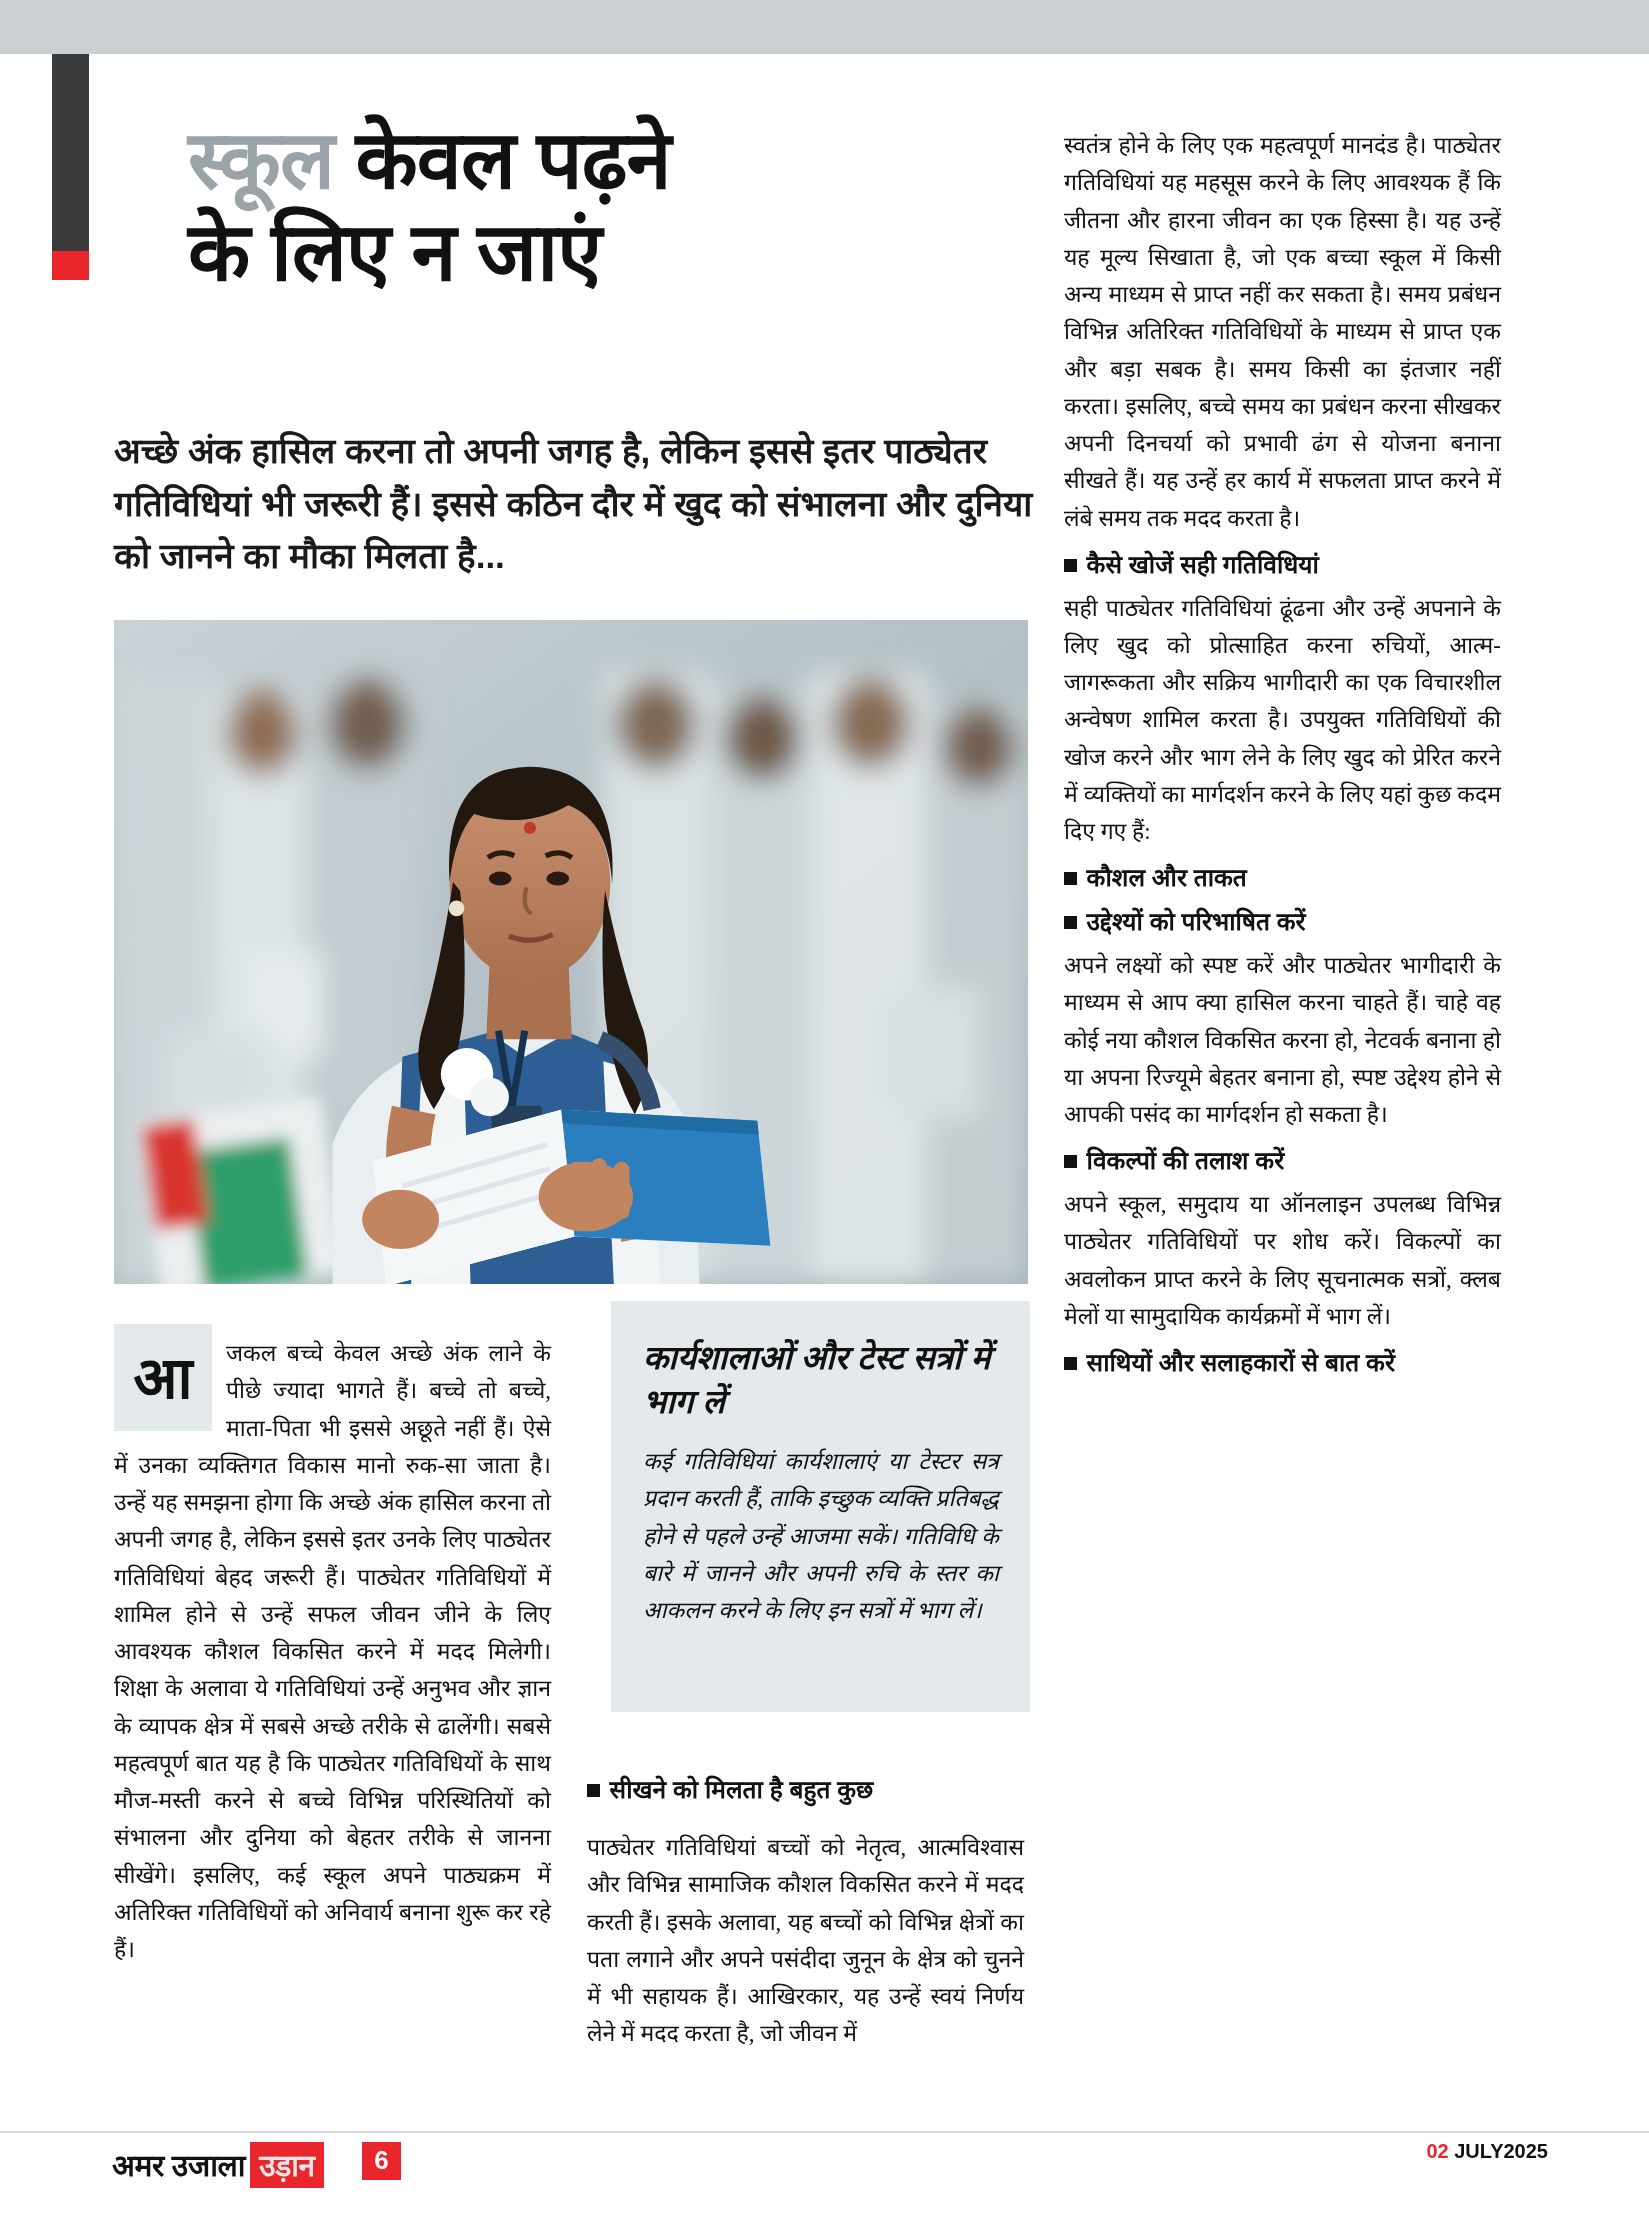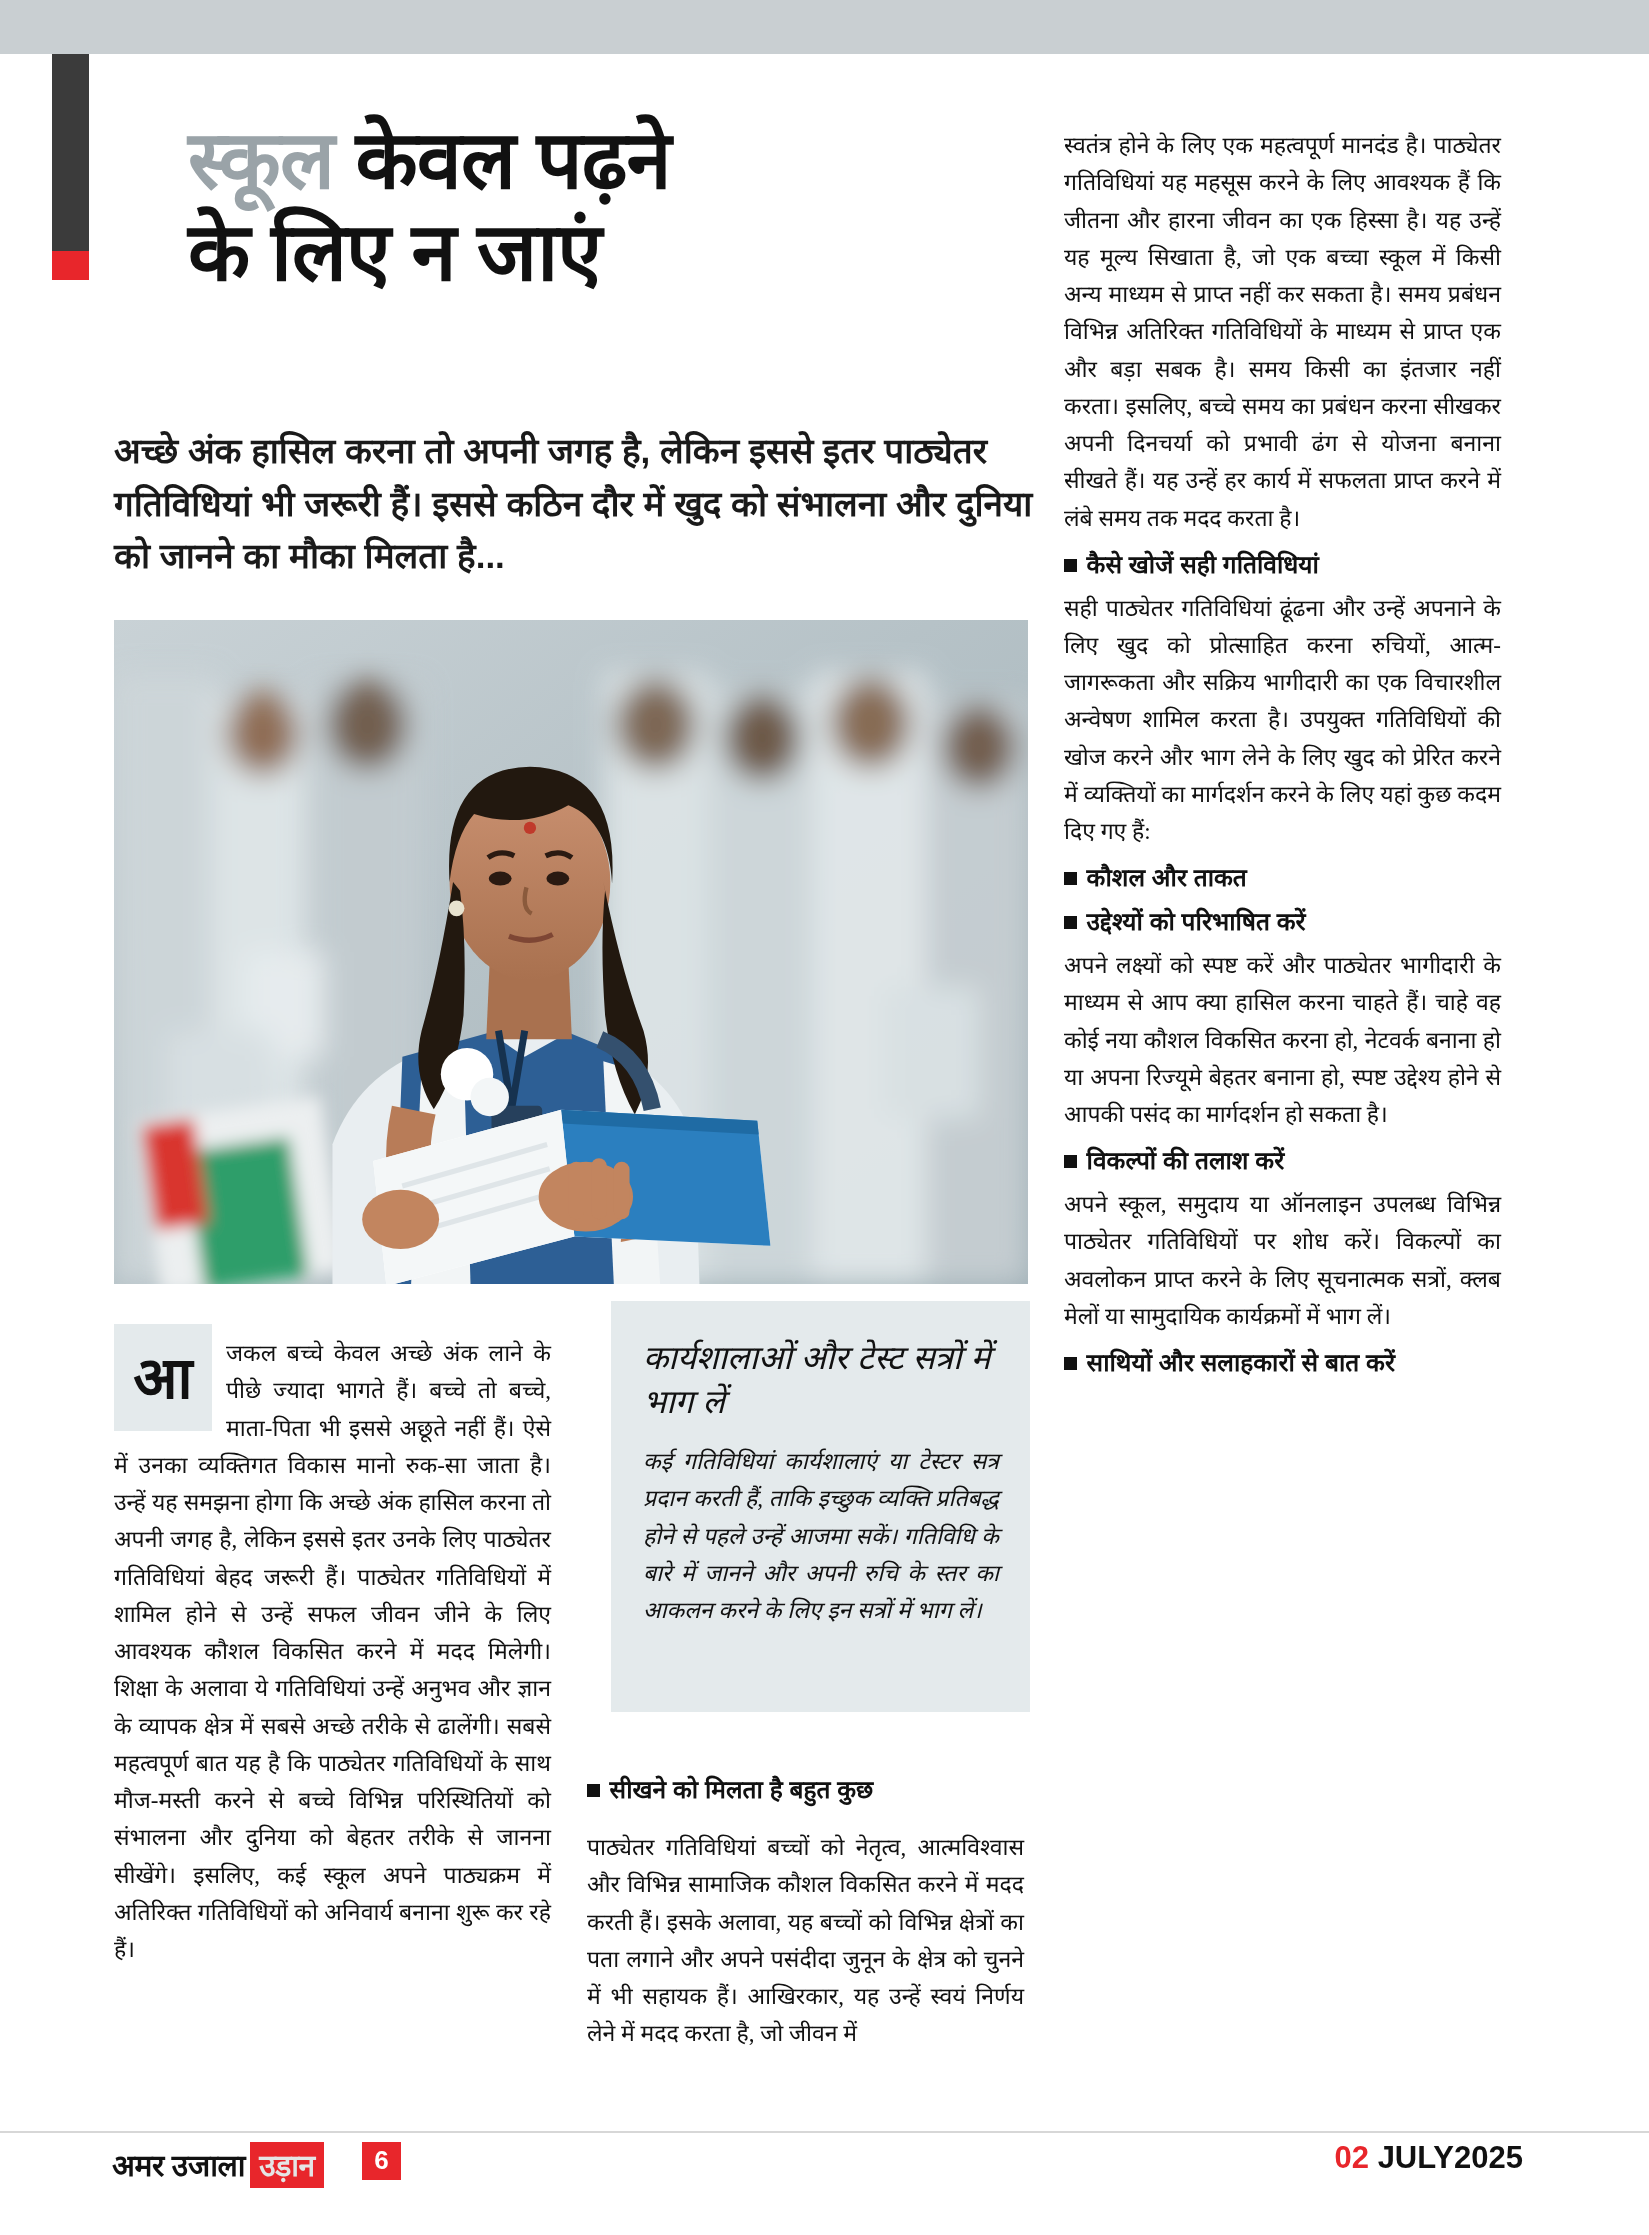--- a/index.html
+++ b/index.html
@@ -82,21 +82,21 @@
   .col-left p{margin:16px 0 0 0;}
 
   
   .tint-box{
     position:absolute;left:611px;top:1301px;width:419px;height:411px;
     background:#e4eaec;
   }
   .tint-title{
     position:absolute;left:643px;top:1336px;width:358px;
     font-family:"Liberation Sans", sans-serif;
-    font-weight:normal;font-style:italic;
+    font-weight:bold;font-style:italic;
     font-size:33px;line-height:1.32;color:#111;
   }
   .tint-body{
     position:absolute;left:643px;top:1443px;width:356px;
     font-style:italic;
     font-size:23px;line-height:1.62;color:#111;text-align:justify;
   }
 
   
   .col-mid{
@@ -135,23 +135,23 @@
     display:inline-block;
   }
   .pageno{
     position:absolute;left:362px;top:2142px;
     background:#e8262b;color:#fff;
     font-family:"Liberation Sans", sans-serif;
     font-weight:bold;font-size:26px;
     padding:2.6px 12.2px 4.4px 12.2px;
   }
   .date{
-    position:absolute;right:126px;top:2140px;
-    font-family:"Liberation Sans", sans-serif;
-    font-weight:bold;font-size:31px;color:#111;text-align:right;
+    position:absolute;right:101px;top:2140px;
+    font-family:"Liberation Sans", sans-serif;
+    font-weight:bold;font-size:20px;color:#111;text-align:right;
   }
   .date .red{color:#e8262b;}
 </style>
 </head>
 <body>
 
 <div class="page">
 
   <div class="top-bar"></div>
 

